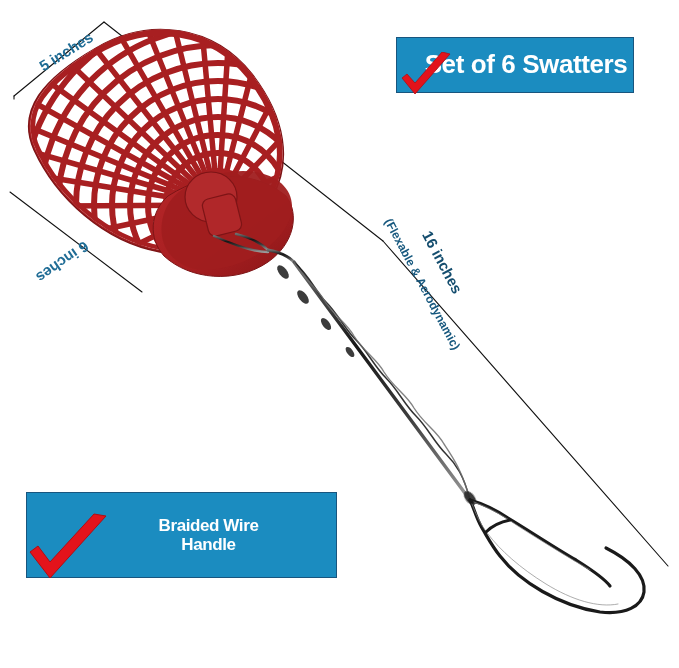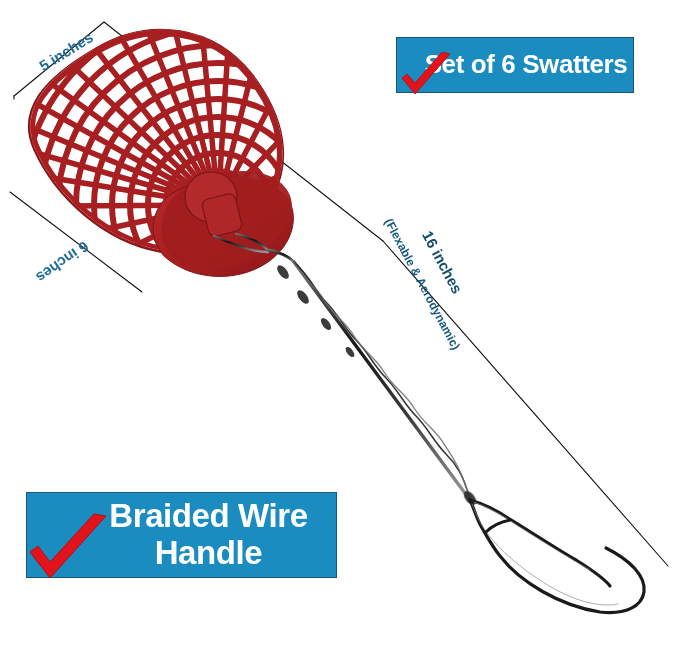--- a/index.html
+++ b/index.html
@@ -26,21 +26,21 @@
     letter-spacing:-0.4px;
     text-align:center;
     line-height:1.12;
     white-space:pre-line;
     z-index:3;
     position:relative;
   }
   #banner-top{ left:396px; top:37px; width:238px; height:56px; }
   #banner-top .banner-text{ font-size:26px; padding-left:22px; }
   #banner-bottom{ left:26px; top:492px; width:311px; height:86px; }
-  #banner-bottom .banner-text{ font-size:33px; padding-left:54px; }
+  #banner-bottom .banner-text{ font-size:17px; padding-left:54px; }
 
   .check{ position:absolute; z-index:4; pointer-events:none; }
   #check-top{ left:398px; top:52px; width:56px; height:50px; }
   #check-bottom{ left:24px; top:512px; width:86px; height:76px; }
 
   
   .dim-label{
     position:absolute;
     color:#1f6c95;
     font-weight:bold;

